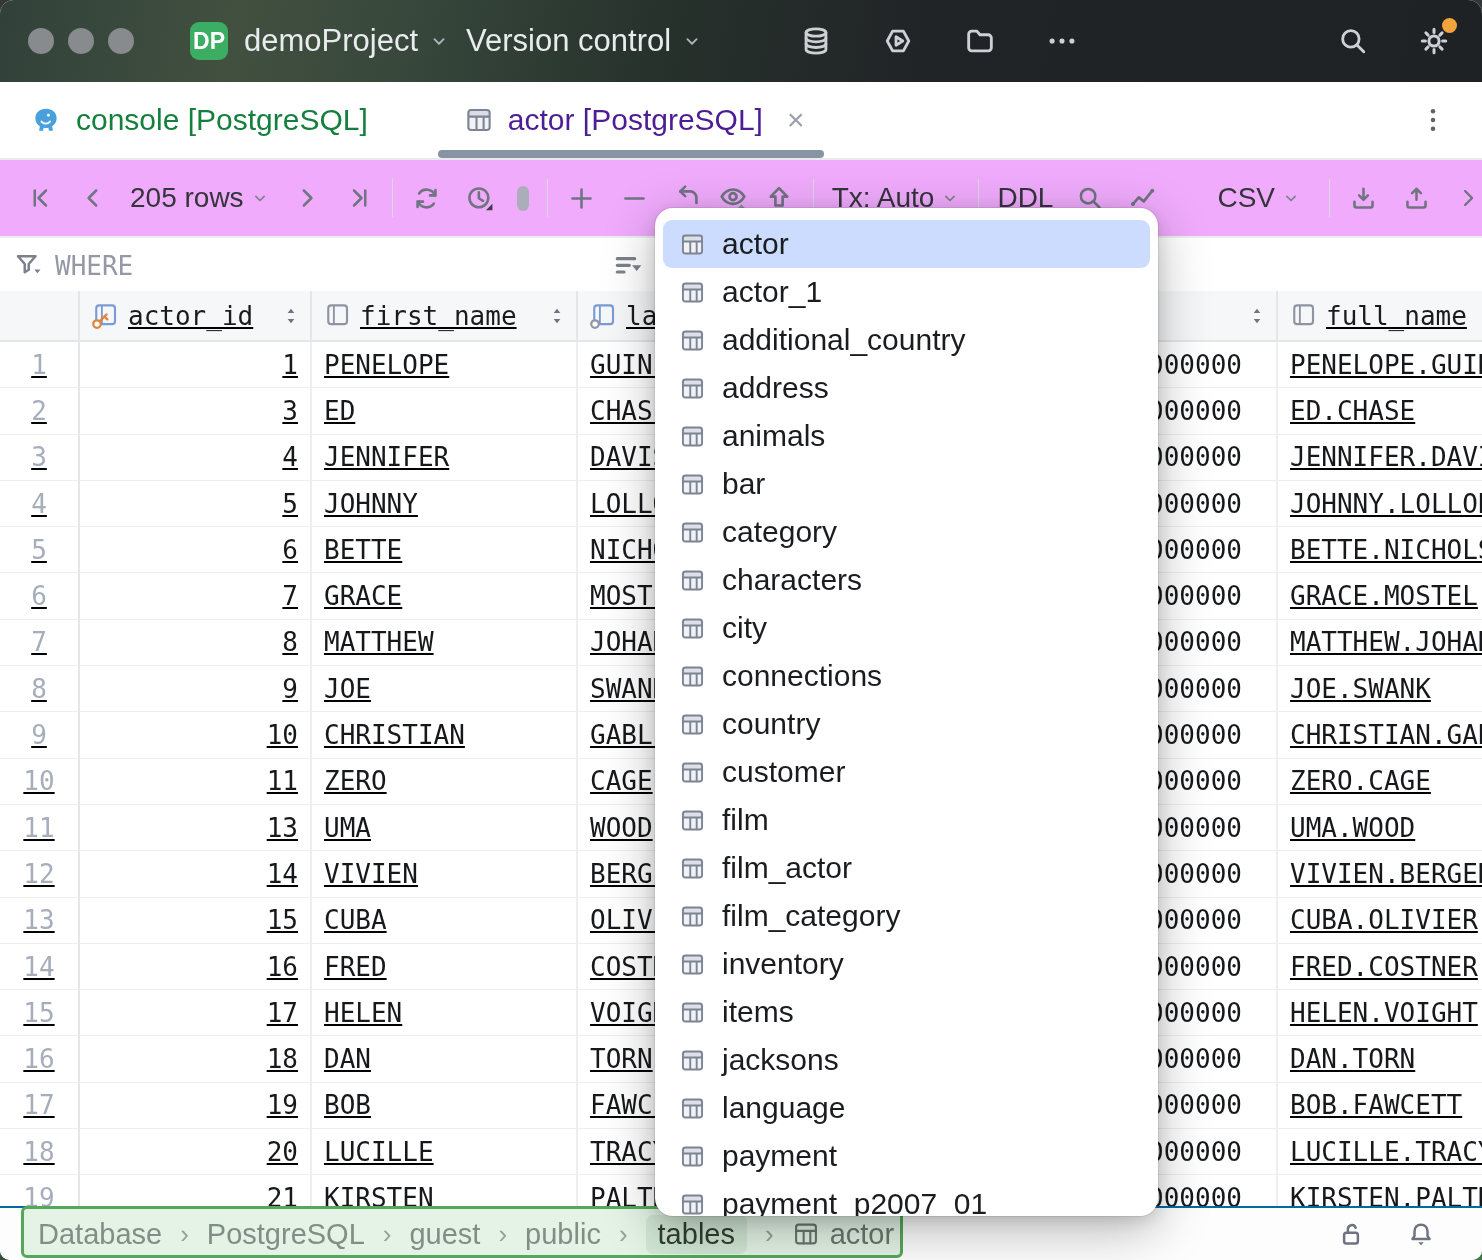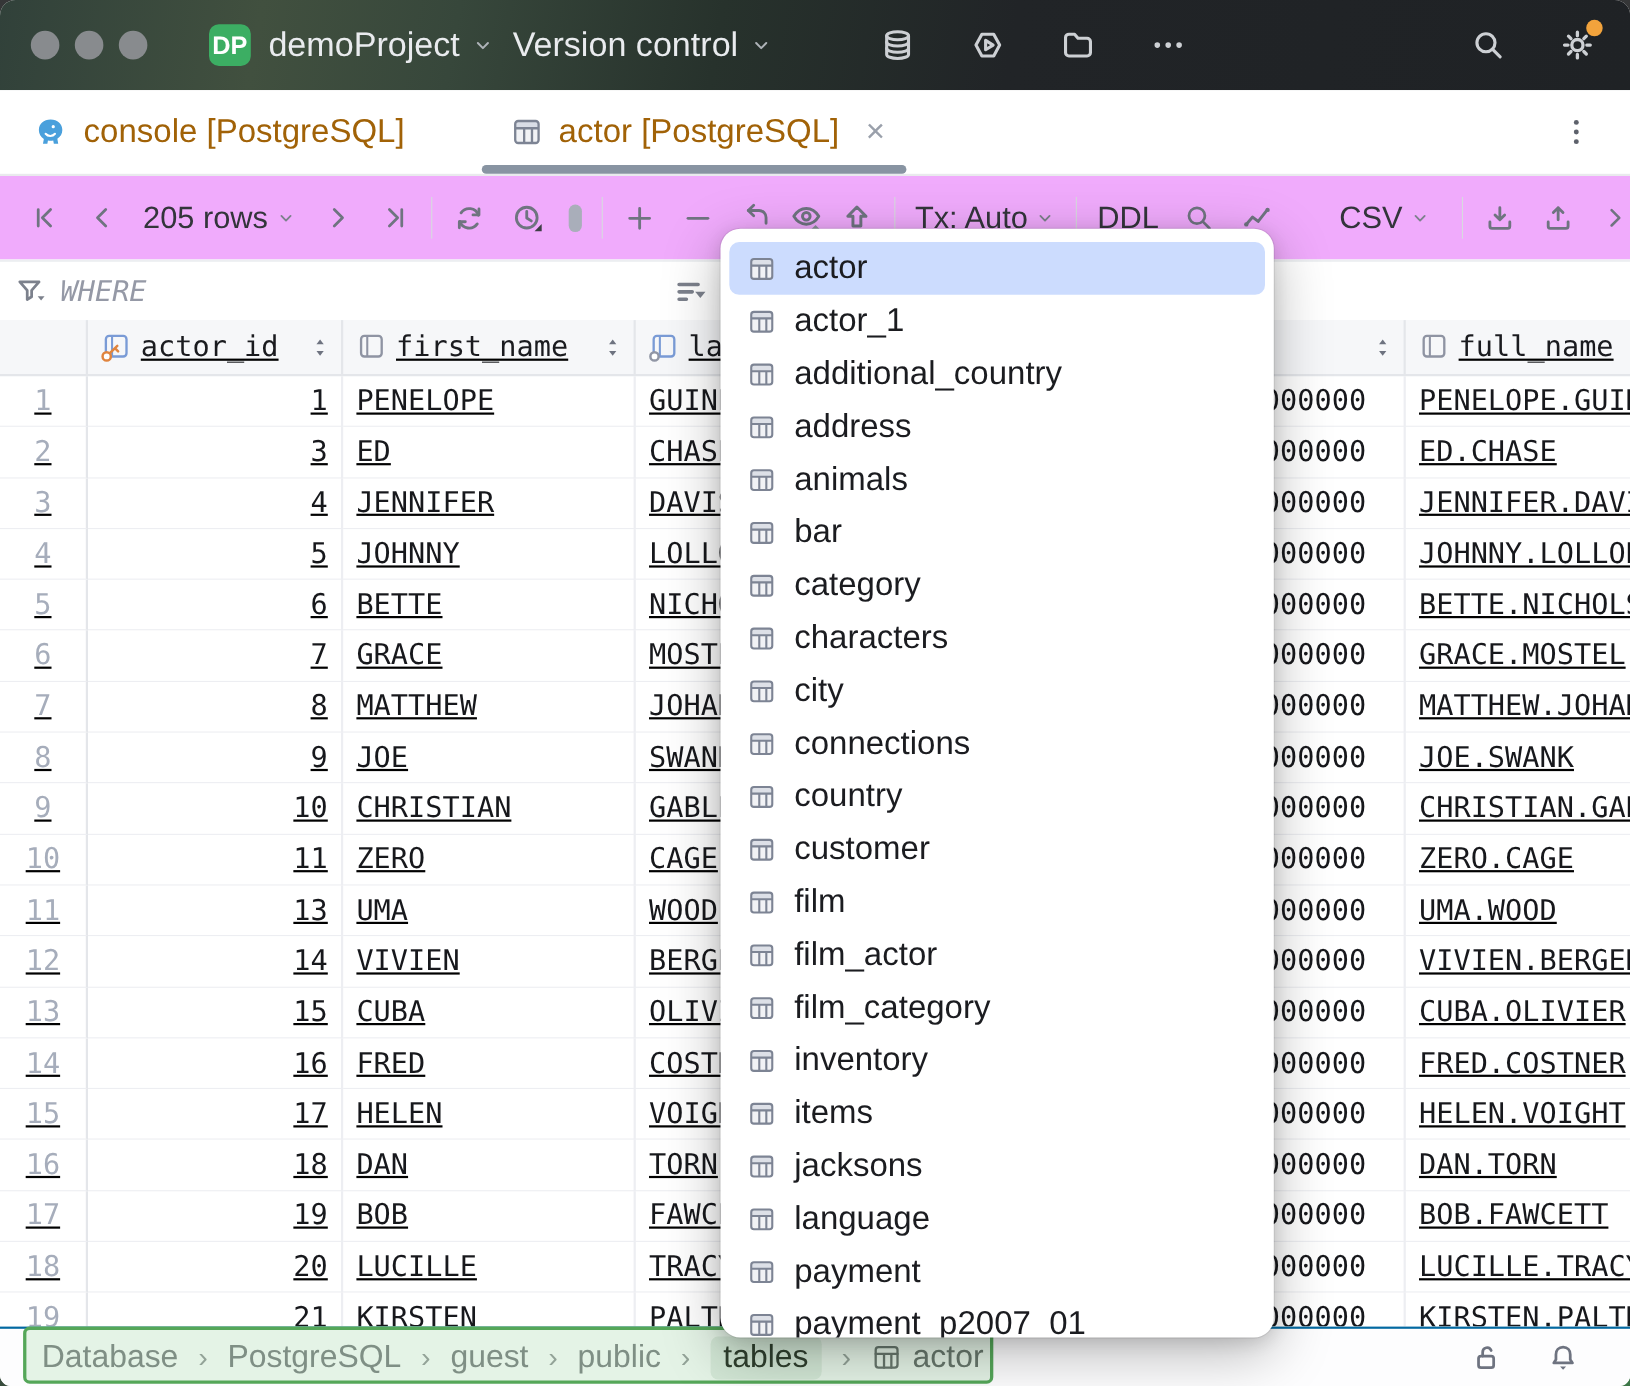--- a/index.html
+++ b/index.html
@@ -26,39 +26,39 @@
   .tb-right{margin-left:auto;display:flex;align-items:center;gap:46px;margin-right:30px;color:#cdd0d4;}
   .gear-wrap{position:relative;display:flex;}
   .gear-dot{position:absolute;right:-5px;top:-5px;width:15px;height:15px;border-radius:50%;background:#f2a33c;}
   .icon-btn{display:flex;align-items:center;justify-content:center;cursor:default;}
 
   
   .tabbar{position:absolute;left:0;top:82px;width:100%;height:78px;background:#fff;
     border-bottom:2px solid #e9eaed;display:flex;align-items:center;padding-left:30px;box-sizing:border-box;}
   .tab{display:flex;align-items:center;gap:14px;height:100%;position:relative;}
   .tab.console{margin-right:96px;}
-  .tab-label{font-size:30px;color:#a16207;}
-  .tab.active .tab-label{color:#a16207;}
+  .tab-label{font-size:30px;color:#15803d;}
+  .tab.active .tab-label{color:#4c1d95;}
   .tab-close{color:#9aa0ab;font-size:30px;margin-left:10px;line-height:1;}
   .tab.active::after{content:"";position:absolute;left:-26px;right:-20px;bottom:0px;height:8px;border-radius:4px;background:#8894a2;}
   .tab-kebab{margin-left:auto;margin-right:34px;color:#5d616b;}
 
   
   .toolbar{position:absolute;left:0;top:160px;width:100%;height:76px;background:#f0abfc;
     display:flex;align-items:center;padding-left:26px;box-sizing:border-box;color:#6f7480;}
   .toolbar .txt{font-size:28px;color:#33353b;white-space:nowrap;}
   .tool-sep{width:2px;height:38px;background:#d8dade;margin:0 18px;}
   .tgap{margin-left:22px;}
   .tgap-s{margin-left:14px;}
   .stop-sq{width:25px;height:25px;border-radius:6px;background:#a9aeba;}
   .chev-s{display:flex;margin-left:6px;color:#7c818c;}
 
   
   .filterbar{position:absolute;left:0;top:236px;width:100%;height:55px;background:#fff;border-top:2px solid #eceef1;box-sizing:border-box;}
-  .where-txt{position:absolute;left:55px;top:13px;font-family:"DejaVu Sans Mono",monospace;font-size:26px;color:#9599a6;font-style:italic;}
+  .where-txt{position:absolute;left:55px;top:13px;font-family:"DejaVu Sans Mono",monospace;font-size:26px;color:#9599a6;}
   .funnel{position:absolute;left:13px;top:12px;color:#7c818c;}
   .view-opts{position:absolute;left:612px;top:12px;color:#7c818c;}
 
   
   .gridwrap{position:absolute;left:0;top:291px;width:1482px;height:915px;overflow:hidden;background:#fff;text-decoration:underline;}
   .thead,.tr{display:grid;grid-template-columns:80px 232px 266px 327px 373px 204px;}
   .thead{height:51px;background:#f6f7f9;border-bottom:2px solid #e4e6ea;box-sizing:border-box;}
   .th{display:flex;align-items:center;border-right:2px solid #e4e6ea;box-sizing:border-box;overflow:hidden;padding:0 8px 0 10px;gap:8px;}
   .th:last-child{border-right:none;}
   .th .hname{font-family:"DejaVu Sans Mono",monospace;font-size:26px;font-weight:500;color:#1a1b1f;}

